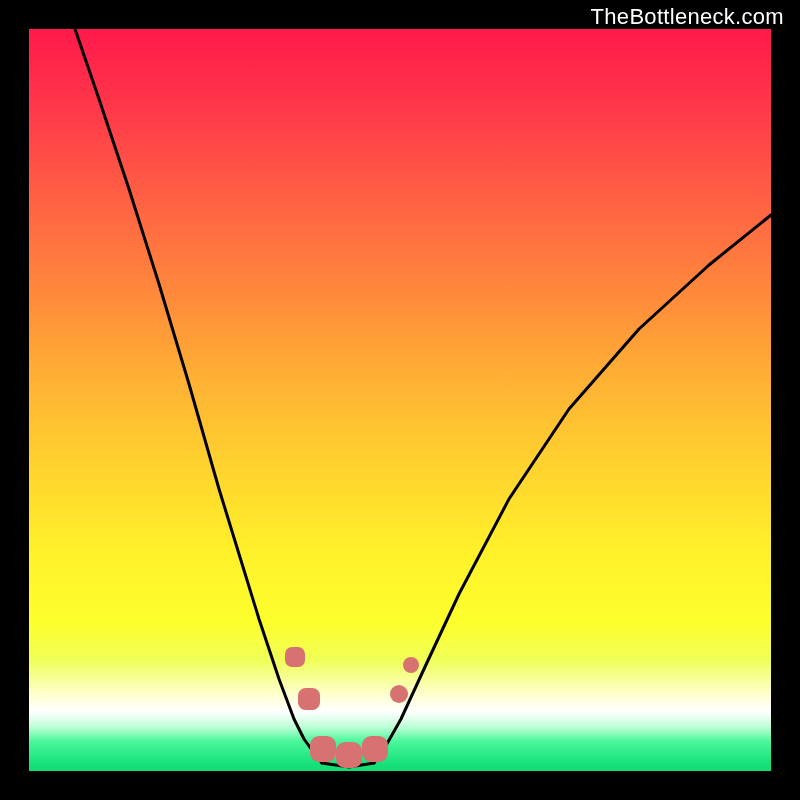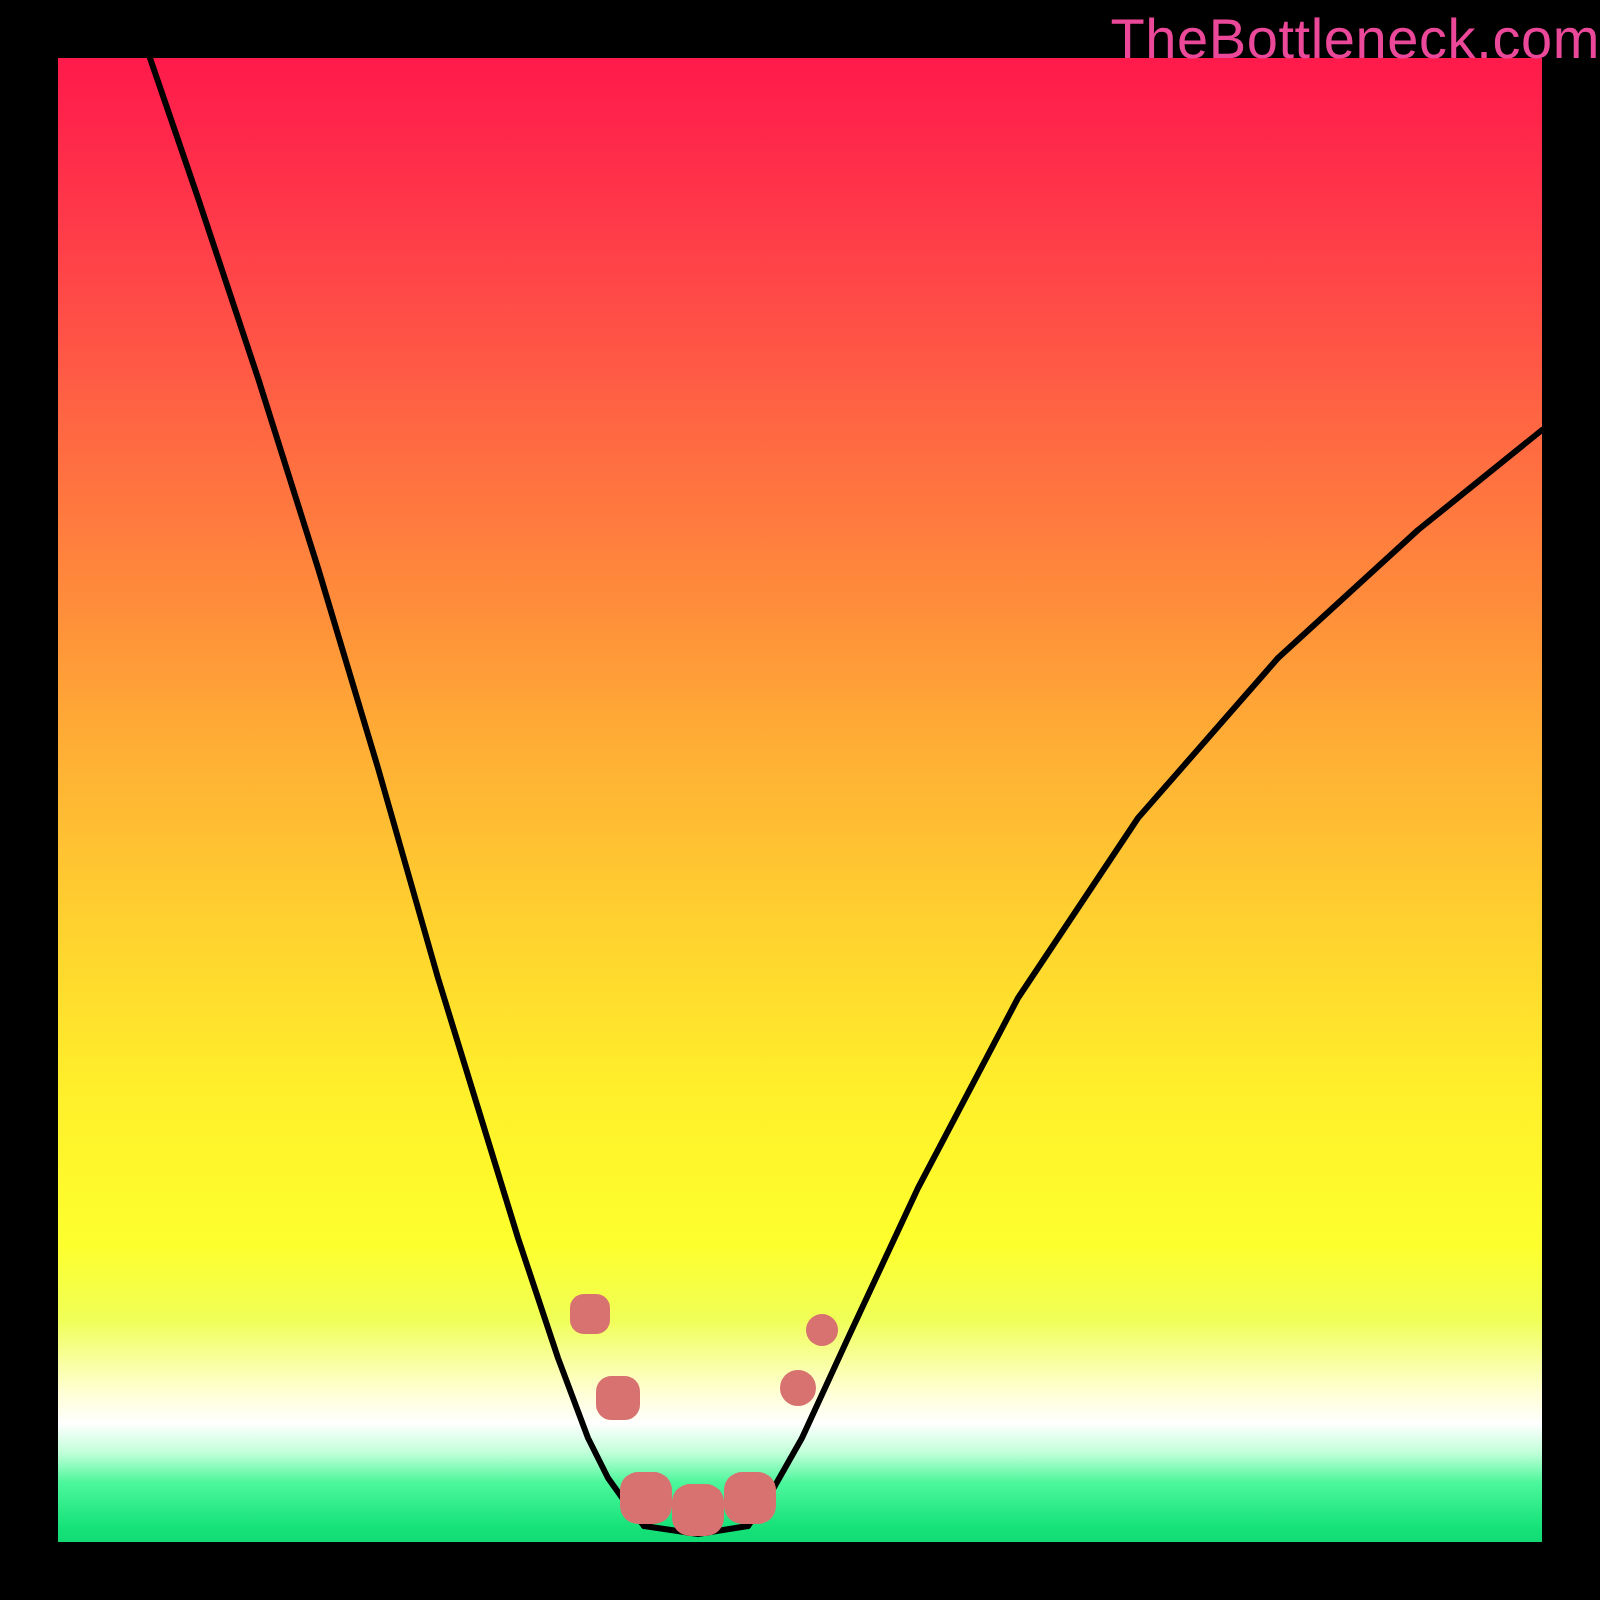--- a/index.html
+++ b/index.html
@@ -49,23 +49,23 @@
       #ffffff 92%,
       #c0ffd8 94%,
       #4cf79b 96%,
       #16e279 99%,
       #12db74 100%
     );
   }
   .watermark {
     position: absolute;
     top: 4px;
-    right: 0;
-    color: #ec4899;
-    font-size: 28px;
+    right: 16px;
+    color: #ffffff;
+    font-size: 22px;
     font-weight: 500;
     letter-spacing: 0.3px;
     user-select: none;
   }
   svg.curves {
     position: absolute;
     left: 0;
     top: 0;
     width: 100%;
     height: 100%;

